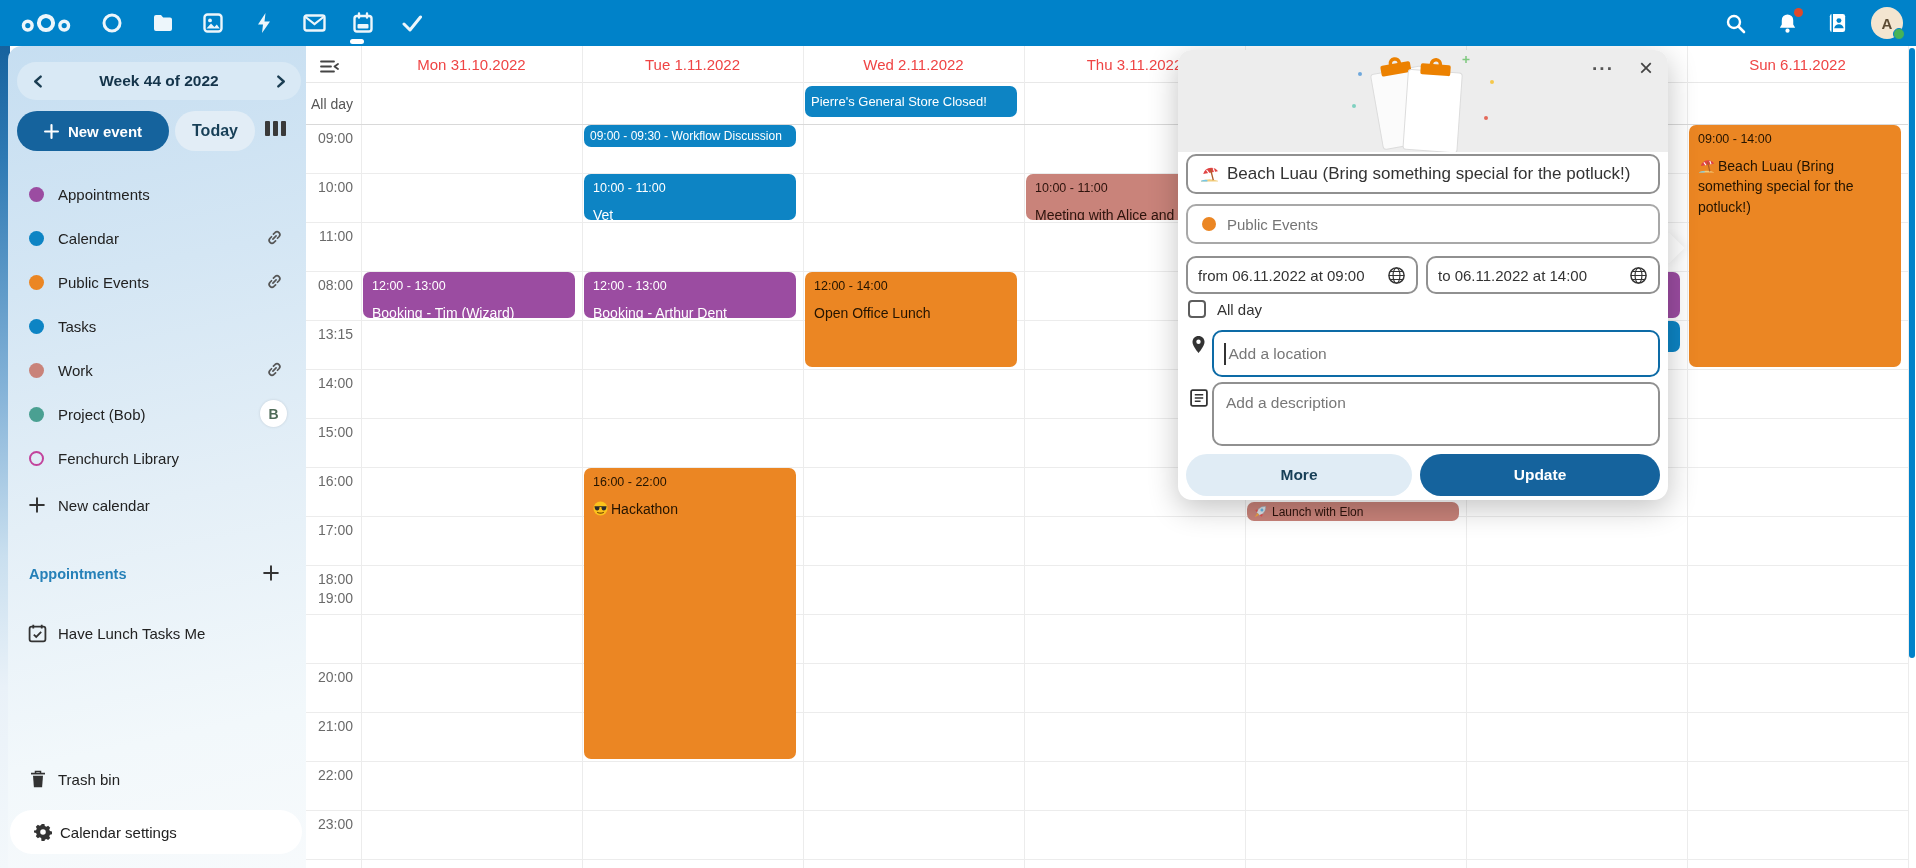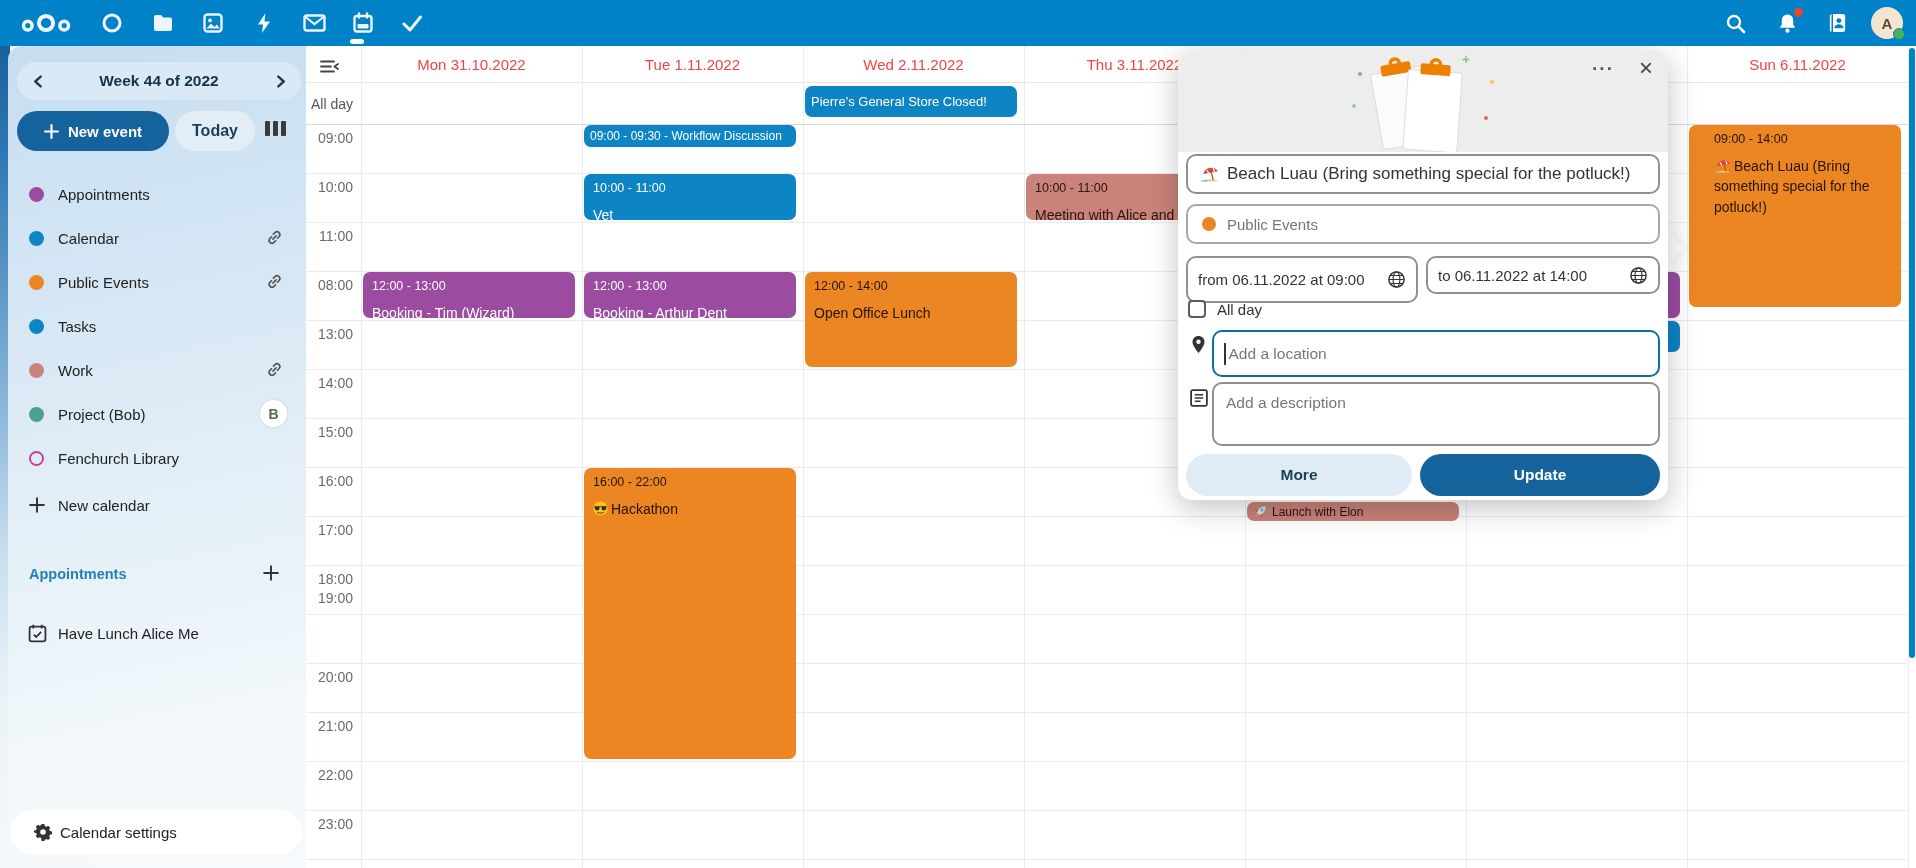--- a/index.html
+++ b/index.html
@@ -61,21 +61,21 @@
     box-shadow:0 8px 30px rgba(0,0,0,.24); z-index:50; }
   #popup-illu-band { position:absolute; left:0; top:0; width:490px; height:102px; background:#ededed; border-radius:14px 14px 0 0; }
   #popup-menu { position:absolute; left:408px; top:4px; width:34px; height:30px; font-size:19px; letter-spacing:1px; color:#555; display:flex; align-items:center; justify-content:center; cursor:pointer; font-weight:bold; }
   #popup-close { position:absolute; left:452px; top:2px; width:32px; height:32px; font-size:24px; color:#444; display:flex; align-items:center; justify-content:center; cursor:pointer; }
   .fld { position:absolute; border:2px solid #909090; border-radius:10px; background:#fff; display:flex; align-items:center; }
   #fld-title { left:8px; top:104px; width:474px; height:40px; padding:0 12px; gap:8px; }
   #fld-title span { font-size:17px; color:#333; white-space:nowrap; overflow:hidden; text-overflow:ellipsis; }
   #fld-cal { left:8px; top:154px; width:474px; height:40px; padding:0 14px; gap:11px; border-color:#a8a8a8; }
   #fld-cal .dot { width:14px; height:14px; border-radius:50%; }
   #fld-cal span { font-size:15px; color:#757575; }
-  #fld-from { left:8px; top:206px; width:232px; height:47px; padding:0 10px; font-size:15px; color:#333; justify-content:space-between; }
+  #fld-from { left:8px; top:206px; width:232px; height:38px; padding:0 10px; font-size:15px; color:#333; justify-content:space-between; }
   #fld-to { left:248px; top:206px; width:234px; height:38px; padding:0 10px; font-size:15px; color:#333; justify-content:space-between; }
   #allday-row { position:absolute; left:10px; top:250px; display:flex; align-items:center; gap:11px; cursor:pointer; }
   #allday-box { width:18px; height:18px; border:2px solid #5d5d5d; border-radius:4px; background:#fff; }
   #allday-row span { font-size:15px; color:#333; }
   #loc-icon { position:absolute; left:13px; top:285px; }
   #fld-loc { left:34px; top:280px; width:448px; height:47px; padding:16px 10px; border-color:#0d6ba6; }
   #fld-loc .caret { width:1.5px; height:22px; background:#333; margin-right:3px; }
   #fld-loc span { font-size:15.5px; color:#777; }
   #desc-icon { position:absolute; left:11px; top:338px; }
   #fld-desc { left:34px; top:332px; width:448px; height:64px; padding:10px 12px; align-items:flex-start; }
@@ -259,23 +259,33 @@
   </div>
 
   <div class="side-row" style="top:566px">
     <span class="ic" style="left:20px">
       <svg width="19" height="19" viewBox="0 0 18 18">
           <rect x="1.5" y="2.5" width="15" height="14" rx="2" fill="none" stroke="#333" stroke-width="1.7"></rect>
           <path d="M5 .8v3.4M13 .8v3.4" stroke="#333" stroke-width="1.7"></path>
           <path d="M5.5 10l2.3 2.3 4.7-4.8" stroke="#333" stroke-width="1.7" fill="none"></path>
         </svg>
     </span>
-    <span class="lbl">Have Lunch Alice Me</span>
-  </div>
-
+    <span class="lbl">Have Lunch Tasks Me</span>
+  </div>
+
+  <div class="side-row" style="top:712px">
+    <span class="ic" style="left:22px">
+      <svg width="16" height="18" viewBox="0 0 16 18">
+          <path d="M1 3.6h14" stroke="#333" stroke-width="1.7"></path>
+          <path d="M5.5 3.4V1.6h5v1.8" stroke="#333" stroke-width="1.5" fill="none"></path>
+          <path d="M3 5.8h10L12.1 17.2H3.9z" fill="#333"></path>
+        </svg>
+    </span>
+    <span class="lbl">Trash bin</span>
+  </div>
 
   <div id="settings-row" class="side-row">
     <span class="ic" style="left:24px">
       <svg width="18" height="18" viewBox="0 0 20 20">
           <path fill="#333" d="M8.4 1h3.2l.4 2.3 1.8.8 1.9-1.1 2.3 2.3-1.1 1.9.8 1.8 2.3.4v3.2l-2.3.4-.8 1.8 1.1 1.9-2.3 2.3-1.9-1.1-1.8.8-.4 2.3H8.4L8 16.7l-1.8-.8-1.9 1.1-2.3-2.3 1.1-1.9-.8-1.8L0 10.6V8.4l2.3-.4.8-1.8L2 4.3l2.3-2.3 1.9 1.1 1.8-.8z"></path>
           <circle cx="10" cy="10" r="3.1" fill="#fff"></circle>
         </svg>
     </span>
     <span class="lbl">Calendar settings</span>
   </div>
@@ -319,21 +329,21 @@
       <div class="hline" style="top: 568px;"></div>
       <div class="hline" style="top: 617px;"></div>
       <div class="hline" style="top: 666px;"></div>
       <div class="hline" style="top: 715px;"></div>
       <div class="hline" style="top: 764px;"></div>
       <div class="hline" style="top: 813px;"></div>
       <div class="hour-lbl" style="top: 84px;">09:00</div>
       <div class="hour-lbl" style="top: 133px;">10:00</div>
       <div class="hour-lbl" style="top: 182px;">11:00</div>
       <div class="hour-lbl" style="top: 231px;">08:00</div>
-      <div class="hour-lbl" style="top: 280px;">13:00</div>
+      <div class="hour-lbl" style="top: 280px;">13:15</div>
       <div class="hour-lbl" style="top: 329px;">14:00</div>
       <div class="hour-lbl" style="top: 378px;">15:00</div>
       <div class="hour-lbl" style="top: 427px;">16:00</div>
       <div class="hour-lbl" style="top: 476px;">17:00</div>
       <div class="hour-lbl" style="top: 525px;">18:00</div>
       <div class="hour-lbl" style="top: 544px;">19:00</div>
       <div class="hour-lbl" style="top: 623px;">20:00</div>
       <div class="hour-lbl" style="top: 672px;">21:00</div>
       <div class="hour-lbl" style="top: 721px;">22:00</div>
       <div class="hour-lbl" style="top: 770px;">23:00</div>
@@ -379,21 +389,21 @@
         <div class="ev-inline">
           <svg width="15" height="15" viewBox="0 0 16 16">
             <path d="M13.5 2.5Q9 2 5.5 5.5L4 9l3 3 3.5-1.5Q14 7 13.5 2.5Z" fill="#dfe3e8" stroke="#9aa2ab" stroke-width="0.6"></path>
             <circle cx="9.5" cy="6.5" r="1.6" fill="#64b5e0"></circle>
             <path d="M5.5 5.5 2.5 6.5 4 9Z M10.5 10.5 9.5 13.5 7 12Z" fill="#e05353"></path>
             <path d="M4.5 9.5 2 14l4.5-2.5Z" fill="#f2a33c"></path>
           </svg> 
           <span>Launch with Elon</span>
         </div>
       </div>
-      <div class="event" style="left: 1383px; width: 212px; background: rgb(235, 134, 35); color: rgb(36, 20, 0); top: 79px; height: 182px; padding: 7px 25px;">
+      <div class="event" style="left: 1383px; width: 212px; background: rgb(235, 134, 35); color: rgb(36, 20, 0); top: 79px; height: 242px; padding: 7px 9px;">
         <div class="ev-time">09:00 - 14:00</div>
         <div class="ev-title"><svg width="17" height="14" viewBox="0 0 18 14">
             <path d="M1 13.5Q9 10.5 17 13.5L17 14 1 14Z" fill="#f2cd7c"></path>
             <path d="M1 13.5Q4 12 7 12.6L7 14 1 14Z" fill="#74c7e8"></path>
             <path d="M10.5 1Q4.5 1.5 3 7L17 4.5Q15.5 1.3 10.5 1Z" fill="#e04343"></path>
             <path d="M6.2 3.2 8.4 6.1 M12.5 1.5 13.8 5.1" stroke="#fff" stroke-width="1.1" fill="none"></path>
             <path d="M10 2.5 12.6 12.8" stroke="#b05c2a" stroke-width="1.3"></path>
           </svg><span>Beach Luau (Bring something special for the potluck!)</span></div>
       </div>
       <div class="event" style="left: 1162px; width: 212px; background: rgb(155, 76, 161); color: rgb(255, 255, 255); top: 226px; height: 46px;"></div>

